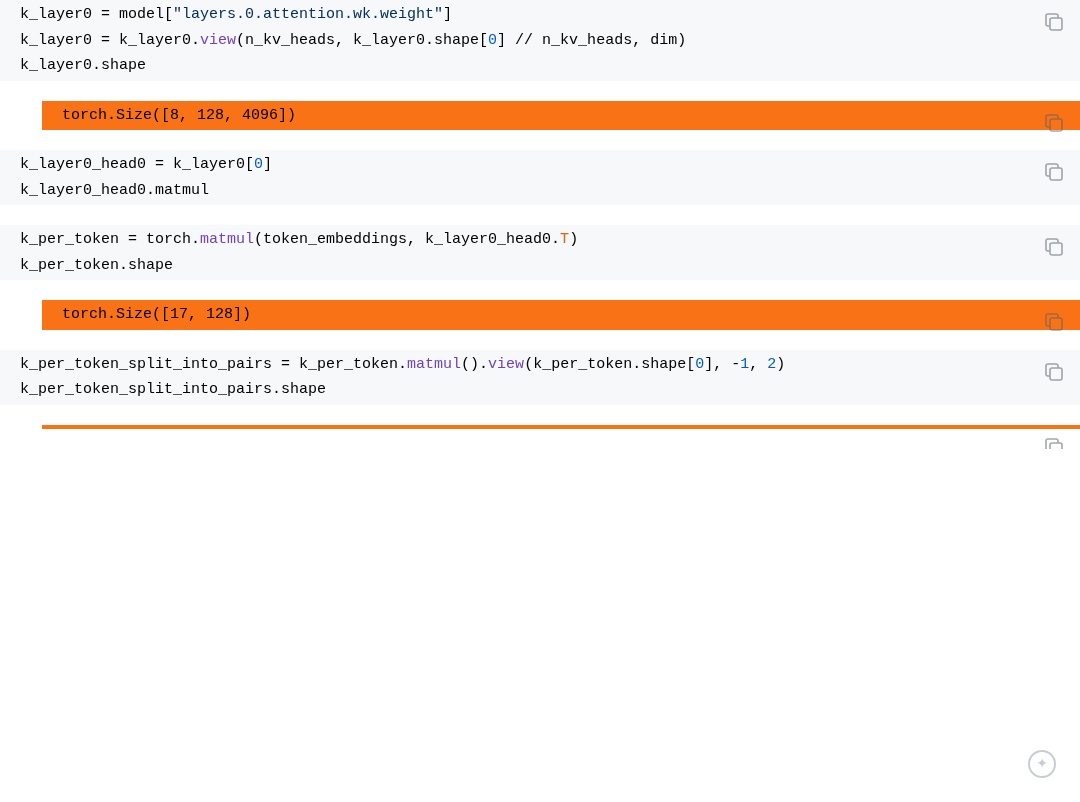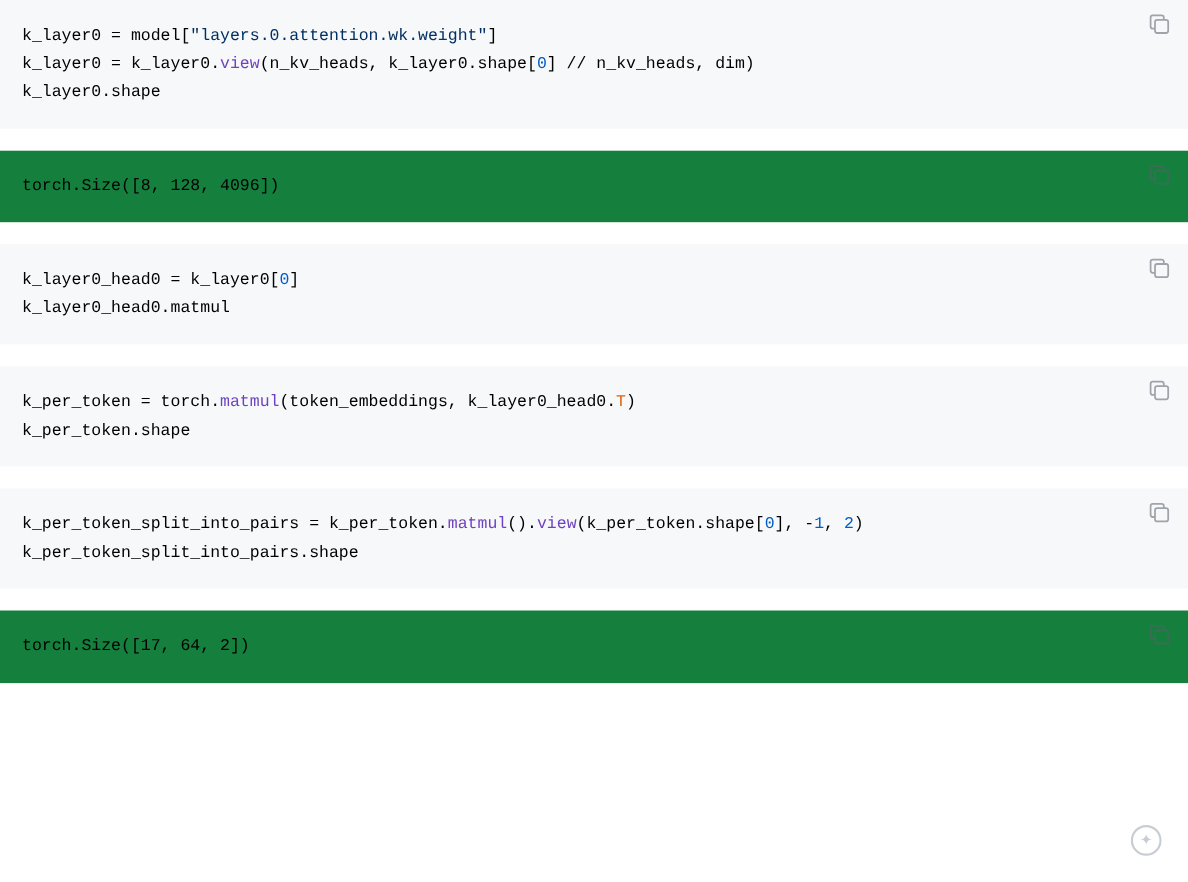--- a/index.html
+++ b/index.html
@@ -5,28 +5,29 @@
     * { margin: 0; padding: 0; box-sizing: border-box; }
     body {
       font-family: "SF Mono", Monaco, Consolas, "Courier New", monospace;
       font-size: 15px;
       line-height: 1.7;
       background: #ffffff;
       width: 1080px;
     }
     .cell {
       position: relative;
-      padding: 20px 20px;
+      padding: 2px 20px;
       margin-bottom: 20px;
     }
     .cell.code {
       background: #f6f8fa;
     }
     .cell.output {
-      background: #15803d;
+      background: #f97316;
+      margin-left: 42px;
     }
     .cell pre {
       font-family: inherit;
       white-space: pre;
       overflow: visible;
     }
     .copy-btn {
       position: absolute;
       top: 10px;
       right: 14px;
@@ -100,32 +101,38 @@
 <span>k_layer0_head0.matmul</span></pre>
     </div>
     <div class="cell code">
       <div class="copy-btn"><svg viewBox="0 0 24 24">
           <rect x="8" y="8" width="12" height="12" rx="2"></rect>
           <path d="M16 8V6a2 2 0 0 0-2-2H6a2 2 0 0 0-2 2v8a2 2 0 0 0 2 2h2"></path>
         </svg></div>
       <pre><span>k_per_token = torch.</span><span class="tk-fn">matmul</span><span>(token_embeddings, k_layer0_head0.</span><span class="tk-attr">T</span><span>)</span>
 <span>k_per_token.shape</span></pre>
     </div>
+    <div class="cell output">
+      <div class="copy-btn"><svg viewBox="0 0 24 24">
+          <rect x="8" y="8" width="12" height="12" rx="2"></rect>
+          <path d="M16 8V6a2 2 0 0 0-2-2H6a2 2 0 0 0-2 2v8a2 2 0 0 0 2 2h2"></path>
+        </svg></div>
+      <pre><span>torch.Size([17, 128])</span></pre>
+    </div>
     <div class="cell code">
       <div class="copy-btn"><svg viewBox="0 0 24 24">
           <rect x="8" y="8" width="12" height="12" rx="2"></rect>
           <path d="M16 8V6a2 2 0 0 0-2-2H6a2 2 0 0 0-2 2v8a2 2 0 0 0 2 2h2"></path>
         </svg></div>
       <pre><span>k_per_token_split_into_pairs = k_per_token.</span><span class="tk-fn">matmul</span><span>().</span><span class="tk-fn">view</span><span>(k_per_token.shape[</span><span class="tk-num">0</span><span>], -</span><span class="tk-num">1</span><span>, </span><span class="tk-num">2</span><span>)</span>
 <span>k_per_token_split_into_pairs.shape</span></pre>
     </div>
     <div class="cell output">
       <div class="copy-btn"><svg viewBox="0 0 24 24">
           <rect x="8" y="8" width="12" height="12" rx="2"></rect>
           <path d="M16 8V6a2 2 0 0 0-2-2H6a2 2 0 0 0-2 2v8a2 2 0 0 0 2 2h2"></path>
         </svg></div>
-      <pre><span>torch.Size([17, 64, 2])</span></pre>
     </div>
   </div>
 
 <div class="watermark">
   <span class="wm-icon">✦</span>
 </div>
 
 </body></html>

